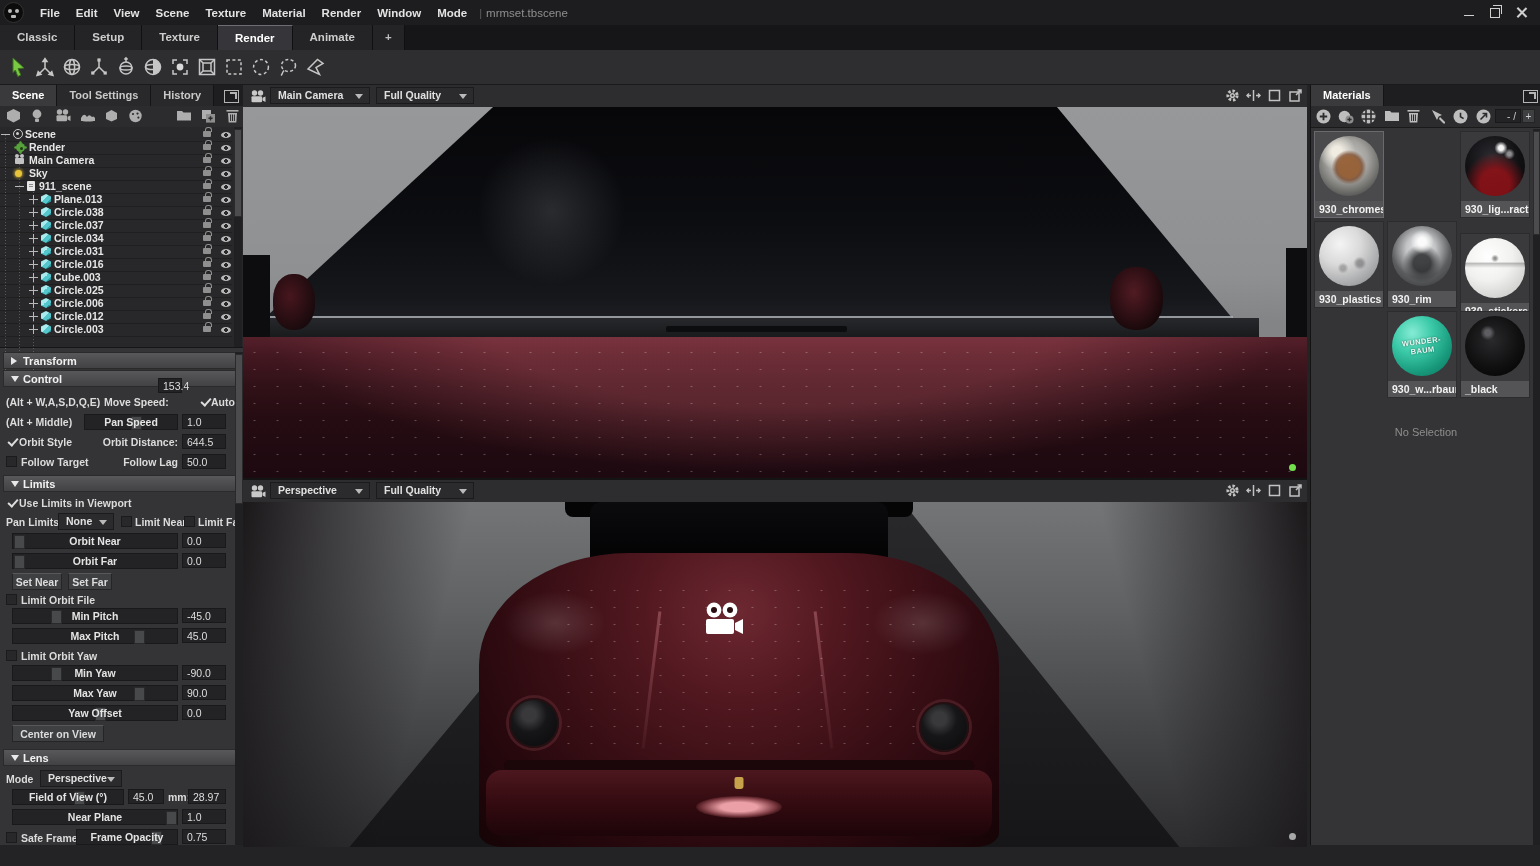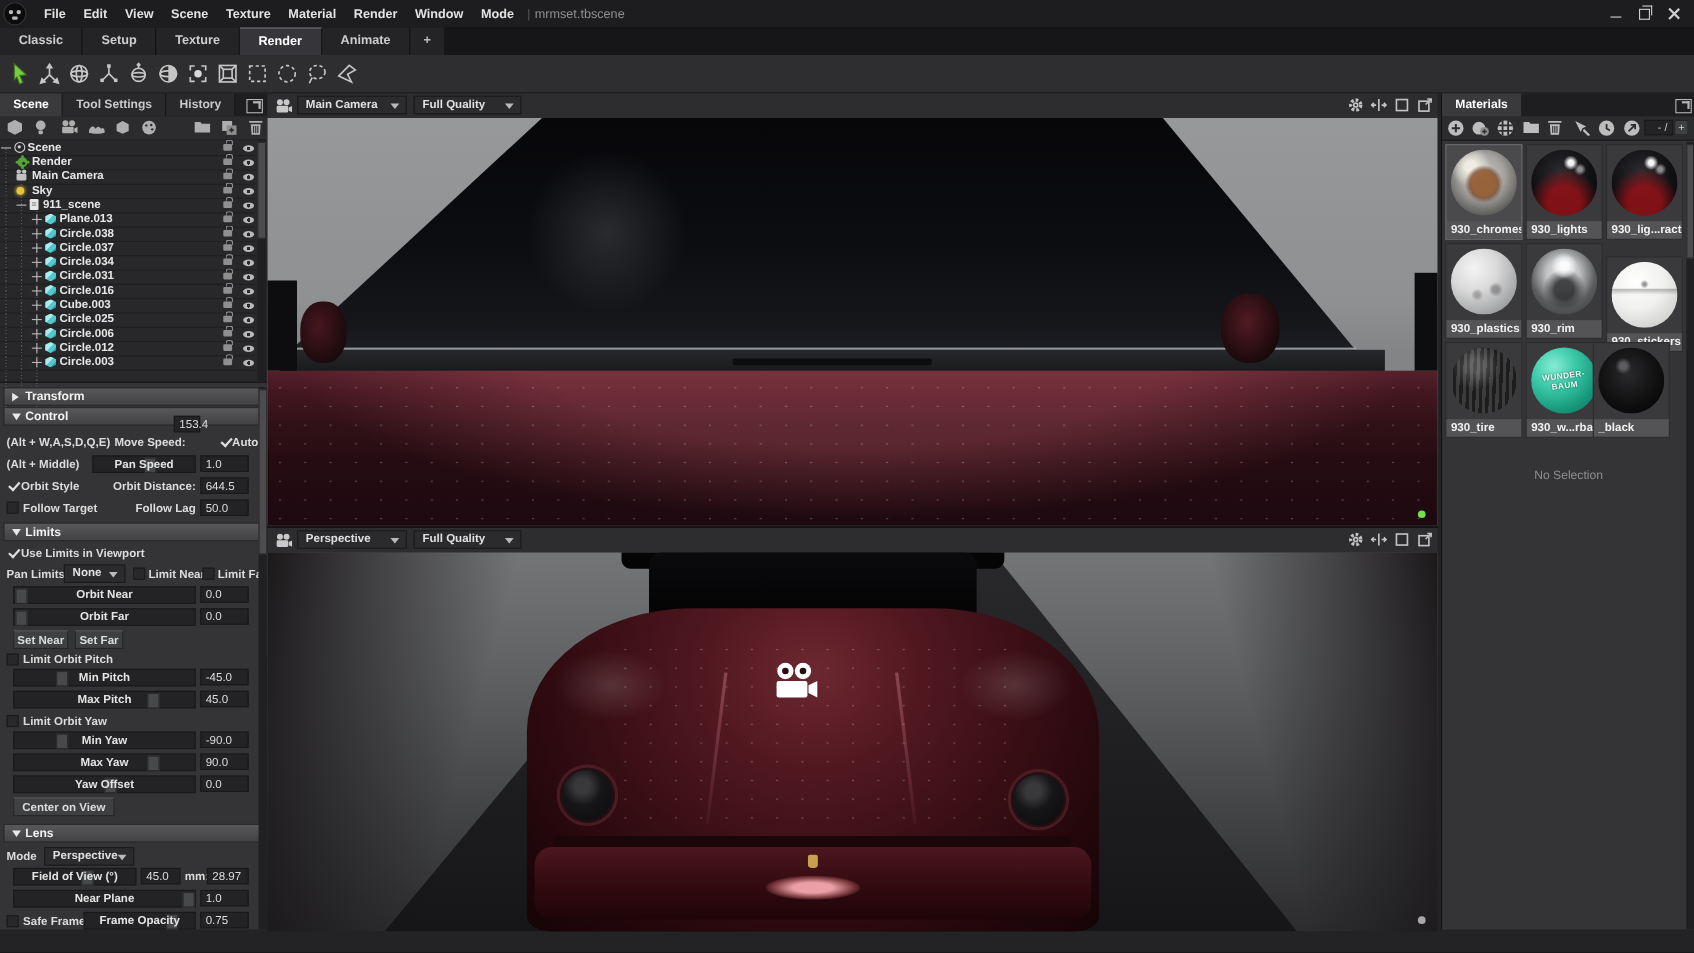--- a/index.html
+++ b/index.html
@@ -530,21 +530,21 @@
     <div class="slider" style="left:12px;top:468px;width:166px">
       <span class="handle" style="left:1px"></span>
       <span class="slabel">Orbit Far</span>
     </div>
     <div class="val" style="left:182px;top:468px;width:44px">0.0</div>
 
     <div class="btn" style="left:12px;top:488px;width:50px">Set Near</div>
     <div class="btn" style="left:68px;top:488px;width:44px">Set Far</div>
 
     <span class="cb" style="left:6px;top:509px"></span>
-    <span class="lbl" style="left:21px;top:509px">Limit Orbit Pitch</span>
+    <span class="lbl" style="left:21px;top:509px">Limit Orbit File</span>
 
     <div class="slider" style="left:12px;top:523px;width:166px">
       <span class="handle" style="left:23%"></span>
       <span class="slabel">Min Pitch</span>
     </div>
     <div class="val" style="left:182px;top:523px;width:44px">-45.0</div>
 
     <div class="slider" style="left:12px;top:543px;width:166px">
       <span class="handle" style="left:74%"></span>
       <span class="slabel">Max Pitch</span>
@@ -759,51 +759,43 @@
             <path d="M4.5 10.5 L10.5 4.5 M6.5 4.5 H10.5 V8.5" stroke="#2c2c2e" stroke-width="1.6" fill="none"></path>
           </svg></span>
       <div class="mcounter" style="left:184px;width:26px">- /</div>
       <div class="mplus" style="left:211px">+</div>
     </div>
 
     <div class="mcell sel" style="left:3px;top:46px">
       <div class="msphere s-chromes"></div>
       <div class="mlabel">930_chromes</div>
     </div>
-    <div class="mcell" style="left:76px;top:46px">
-      <div class="msphere s-lights"></div>
-      <div class="mlabel">930_lights</div>
-    </div>
     <div class="mcell" style="left:149px;top:46px">
       <div class="msphere s-lights"></div>
       <div class="mlabel">930_lig...raction</div>
     </div>
     <div class="mcell" style="left:3px;top:136px">
       <div class="msphere s-plastics"></div>
       <div class="mlabel">930_plastics</div>
     </div>
     <div class="mcell" style="left:76px;top:136px">
       <div class="msphere s-rim"></div>
       <div class="mlabel">930_rim</div>
     </div>
     <div class="mcell" style="left:149px;top:148px">
       <div class="msphere s-stickers"></div>
       <div class="mlabel">930_stickers</div>
     </div>
-    <div class="mcell" style="left:3px;top:226px">
-      <div class="msphere s-tire"></div>
-      <div class="mlabel">930_tire</div>
-    </div>
     <div class="mcell" style="left:76px;top:226px">
       <div class="msphere s-wunder">
           <span>WUNDER-BAUM</span>
         </div>
       <div class="mlabel">930_w...rbaum</div>
     </div>
-    <div class="mcell" style="left:137px;top:226px">
+    <div class="mcell" style="left:149px;top:226px">
       <div class="msphere s-black"></div>
       <div class="mlabel">_black</div>
     </div>
 
     <div class="noselect" style="top:341px">No Selection</div>
 
     <div class="sbar" style="left:222px;top:44px;width:7px;height:716px">
       <div class="sthumb" style="left:0;top:2px;width:7px;height:104px"></div>
     </div>
   </div>

